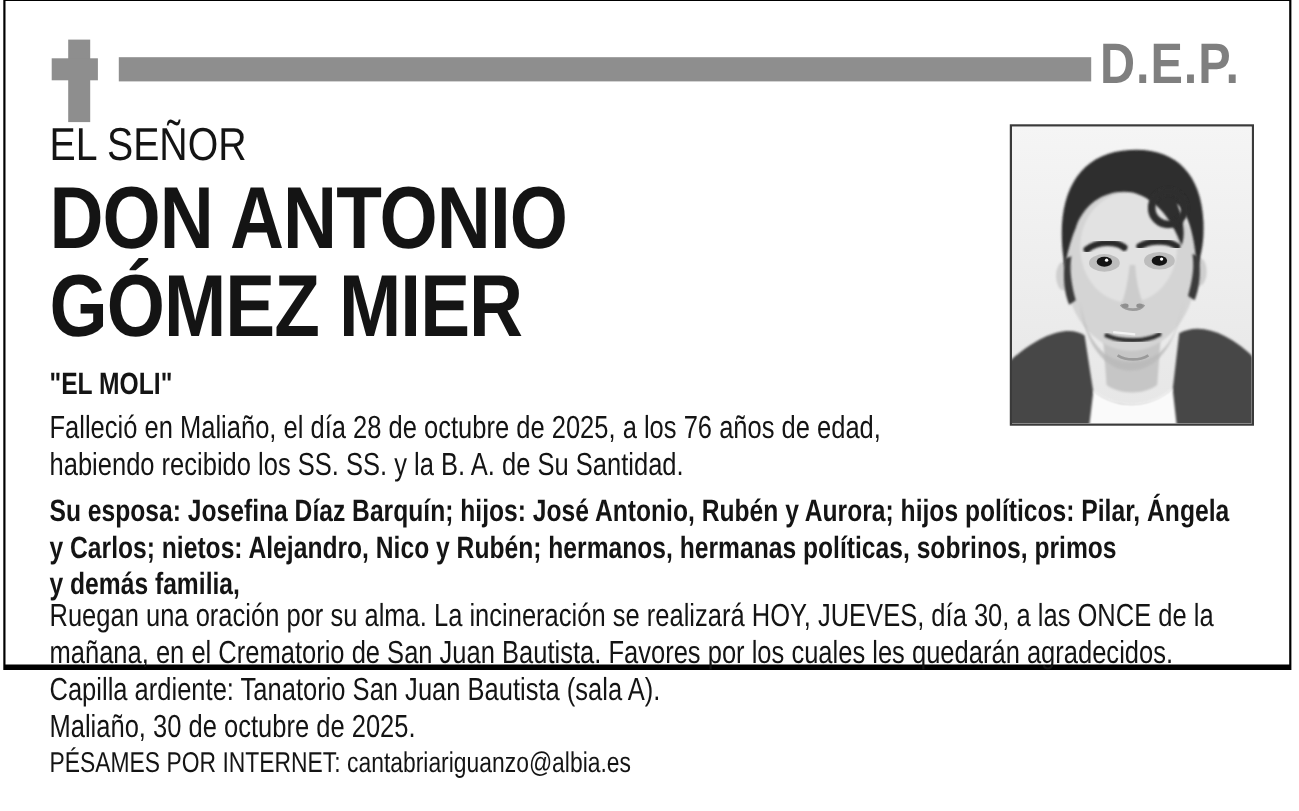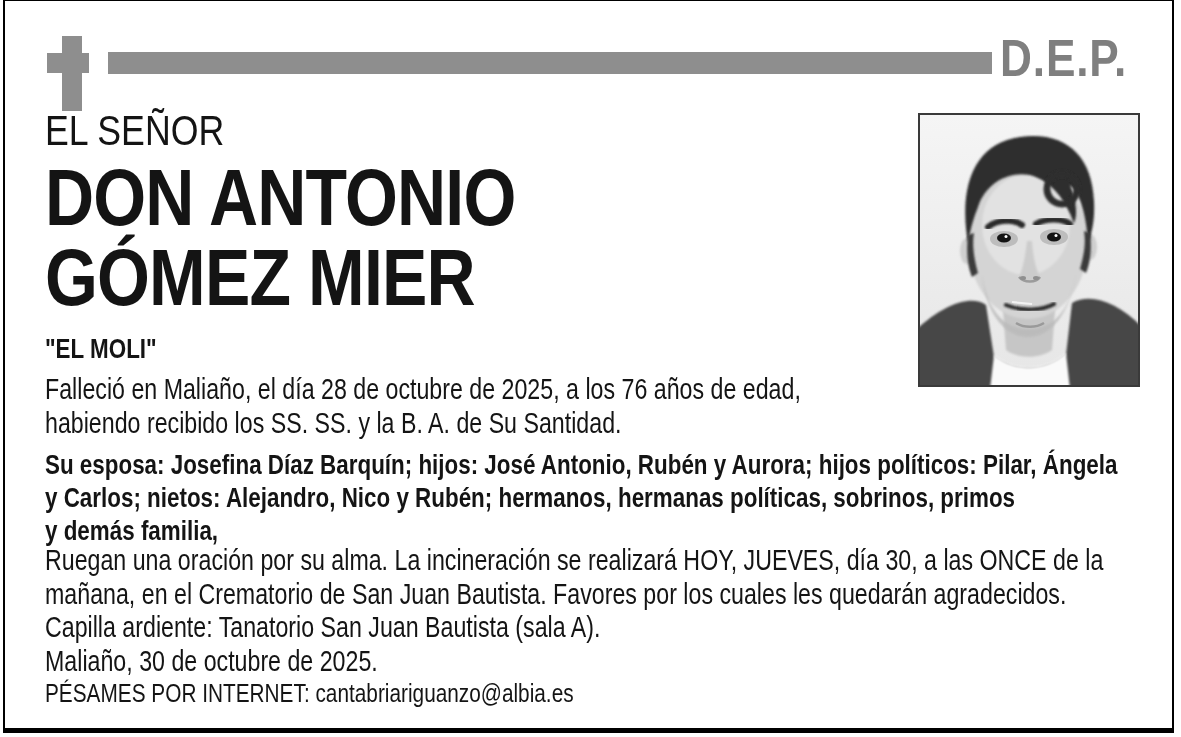--- a/index.html
+++ b/index.html
@@ -10,21 +10,21 @@
     color: #141414;
     width: 1181px;
     height: 737px;
     overflow: hidden;
   }
   .card {
     position: absolute;
     left: 3px;
     top: 0;
     width: 1171px;
-    height: 733px;
+    height: 609px;
     box-sizing: border-box;
     background: #ffffff;
     border-top: 1px solid #000000;
     border-left: 2px solid #000000;
     border-right: 2px solid #000000;
     border-bottom: 5px solid #000000;
   }
   
   .cross { position: absolute; left: 0; top: 0; }
   .cross .cv {

